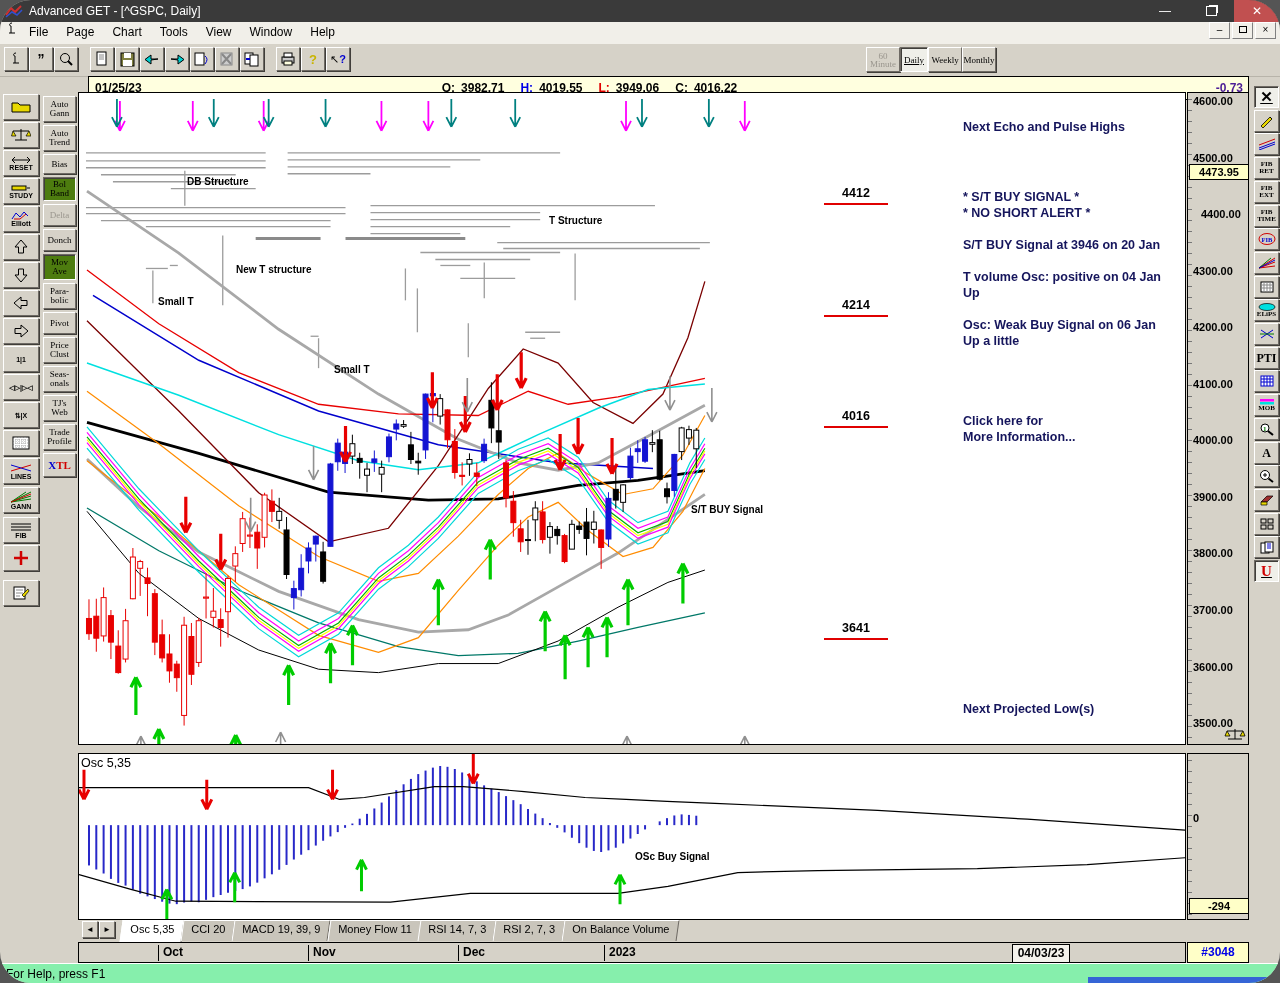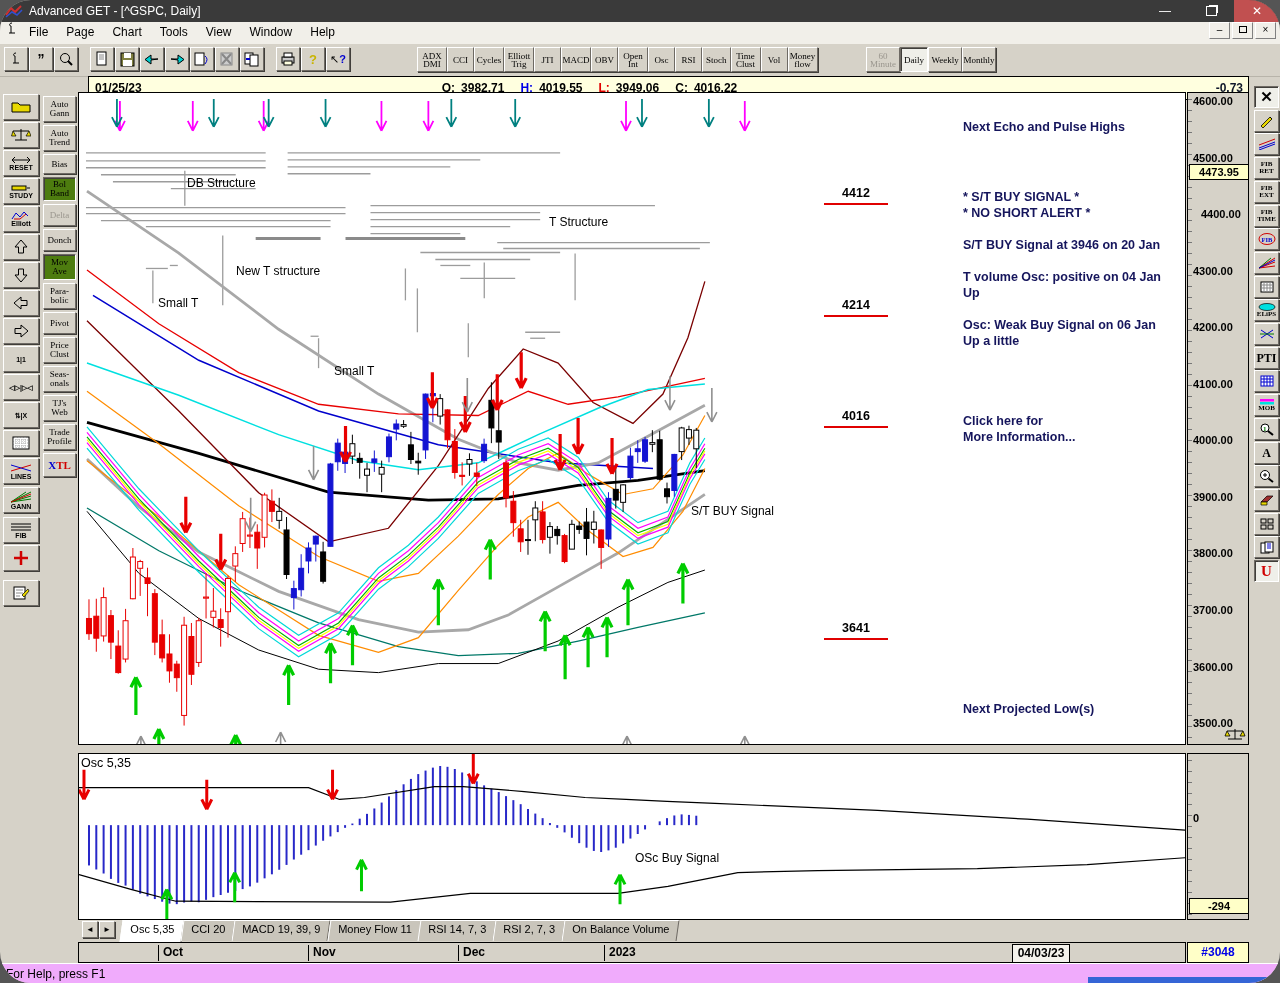--- a/index.html
+++ b/index.html
@@ -11,67 +11,67 @@
   #titlebar .ttl{font-size:12px;margin-left:6px;}
   .wbtn{width:46px;height:22px;display:flex;align-items:center;justify-content:center;color:#fff;font-size:12px;}
   .wbtn.close{background:#c15050;}
   #menubar{left:0;top:22px;width:1280px;height:22px;background:#f1efe9;border-bottom:1px solid #d0cec8;display:flex;align-items:flex-start;}
   .menu-item{padding:3px 9px;font-size:12px;color:#000;}
   .mdibtn{width:19px;height:15px;background:#f1efe9;border:1px solid;border-color:#fff #808080 #808080 #fff;
           font-size:10px;line-height:13px;text-align:center;margin-left:2px;color:#000;}
   #toolbar{left:0;top:44px;width:1280px;height:32px;background:#d6d2c8;border-bottom:1px solid #b8b4aa;}
   .btn{background:#d6d2c8;border:1px solid;border-color:#fff #6e6a64 #6e6a64 #fff;box-shadow:1px 1px 0 #403e3a;
        display:flex;align-items:center;justify-content:center;box-sizing:border-box;}
-  .btn.pressed{border-color:#6e6a64 #fff #fff #6e6a64;box-shadow:inset 1px 1px 0 #403e3a;background:#efefe9;}
+  .btn.pressed{border-color:#6e6a64 #fff #fff #6e6a64;box-shadow:inset 1px 1px 0 #403e3a;background:#efefe9;text-decoration:underline;}
   .btn.disabled{color:#9a968e;}
   .tbtn{height:25px;padding:0 3px;min-width:27px;font-family:"Liberation Serif",serif;font-size:9px;line-height:8px;
         text-align:center;color:#000;white-space:normal;}
   .fbtn{width:24px;height:24px;margin-right:1px;font-size:12px;}
   
   #pricebar{left:88px;top:76px;width:1161px;height:24px;background:#ffffdf;border:1px solid #000;box-sizing:border-box;
             display:flex;align-items:center;font-size:12px;font-weight:bold;color:#000;}
-  #pricebar .chg{color:#0f172a;margin-left:auto;margin-right:5px;}
+  #pricebar .chg{color:#4c1d95;margin-left:auto;margin-right:5px;}
   
   .sbtn{position:absolute;left:3px;width:36px;height:26px;font-size:8px;}
   .stbtn{position:absolute;left:43px;width:33px;font-size:9px;line-height:9px;text-align:center;word-break:break-word;
          font-family:"Liberation Serif",serif;}
   .stbtn.active{background:#4d7c0f;border-color:#6e6a64 #fff #fff #6e6a64;box-shadow:inset 1px 1px 0 #403e3a;}
   .rtbtn{position:absolute;left:1254px;width:25px;height:22px;font-size:7px;line-height:6px;text-align:center;
          font-family:"Liberation Serif",serif;}
   
   #chart-wrap{left:78px;top:92px;width:1108px;height:653px;background:#fff;border:1px solid #000;box-sizing:border-box;}
   #osc-wrap{left:78px;top:753px;width:1108px;height:167px;background:#fff;border:1px solid #000;box-sizing:border-box;}
   #price-axis{left:1187px;top:92px;width:62px;height:653px;background:#d6d2c8;border:1px solid #000;box-sizing:border-box;
               background-image:repeating-linear-gradient(to bottom,#777 0 1px,transparent 1px 11px);
               background-size:4px 100%;background-repeat:no-repeat;background-position:0 6px;}
   #osc-axis{left:1187px;top:753px;width:62px;height:167px;background:#d6d2c8;border:1px solid #000;box-sizing:border-box;
             background-image:repeating-linear-gradient(to bottom,#777 0 1px,transparent 1px 11px);
             background-size:4px 100%;background-repeat:no-repeat;background-position:0 6px;}
   .axlab{position:absolute;left:5px;font-size:11px;font-weight:bold;color:#000;white-space:nowrap;}
   .axbox{position:absolute;left:1px;width:58px;height:14px;background:#ffffc8;border:1px solid #000;
          font-size:11px;font-weight:bold;text-align:center;line-height:14px;}
-  .chart-label{position:absolute;font-weight:normal;font-size:12px;color:#000;white-space:nowrap;}
+  .chart-label{position:absolute;font-weight:bold;font-size:10px;color:#000;white-space:nowrap;}
   .anno{position:absolute;left:884px;font-weight:bold;font-size:12.5px;color:#15155c;white-space:nowrap;}
   .level{position:absolute;left:745px;width:64px;text-align:center;font-weight:bold;font-size:12.5px;color:#000;
          border-bottom:2px solid #e00000;padding-bottom:3px;}
   
   #tabs-row{left:78px;top:920px;width:1171px;height:22px;background:#d6d2c8;display:flex;align-items:flex-start;}
   .tab{height:18px;padding:2px 8px 0 8px;font-size:11px;border:1px solid #6e6a64;border-top-color:#fff;border-left-color:#fff;
        border-bottom:none;background:#c9c5bb;margin-right:-1px;transform:skewX(-8deg);color:#000;}
   .tab span{display:inline-block;transform:skewX(8deg);}
   .tab.active{background:#fff;height:20px;font-weight:normal;}
   .tscroll{width:16px;height:17px;font-size:8px;margin:1px 0 0 4px;}
   #date-axis{left:78px;top:942px;width:1108px;height:21px;background:#d6d2c8;border:1px solid #000;box-sizing:border-box;}
   .dlab{position:absolute;top:2px;font-size:12px;font-weight:bold;color:#000;border-left:1px solid #000;padding-left:4px;height:16px;}
   #ref-box{left:1187px;top:942px;width:62px;height:21px;background:#ffffc8;border:1px solid #000;box-sizing:border-box;
            color:#0000e8;font-weight:bold;font-size:12px;text-align:center;line-height:19px;}
   #end-date{position:absolute;left:933px;top:1px;width:56px;height:17px;background:#f4f2ec;border:1px solid #000;
             font-size:12px;font-weight:bold;text-align:center;line-height:17px;}
   
-  #statusbar{left:0;top:963px;width:1280px;height:20px;background:#f0abfc;border-top:1px solid #fff;font-size:12px;color:#000;}
+  #statusbar{left:0;top:963px;width:1280px;height:20px;background:#86efac;border-top:1px solid #fff;font-size:12px;color:#000;}
   #statusbar .cell{position:absolute;top:2px;height:16px;line-height:16px;}
   #status-right{left:952px;width:326px;border:1px solid;border-color:#8a8680 #fff #fff #8a8680;padding-left:6px;box-sizing:border-box;}
   #taskbar-edge{left:1088px;top:977px;width:192px;height:6px;background:#3565d6;}
   svg{display:block;}
 </style>
 </head>
 <body>
 
 <div id="app">
 
@@ -174,36 +174,20 @@
             <rect x="4" y="1" width="8" height="4" fill="#fff" stroke="#000"></rect>
             <rect x="4" y="9" width="8" height="4" fill="#ffffe0" stroke="#000"></rect>
           </svg>
         </div>
         <div class="btn fbtn">
           <b style="color:#c8b400;font-size:13px">?</b>
         </div>
         <div class="btn fbtn" style="margin-right: 0px;">
           <span style="font-size:11px">↖<b style="color:#0000d0">?</b></span>
         </div>
-      </div>
-    <div style="position:absolute;left:417px;top:3px;display:flex" id="indicator-btns">
-        <div class="btn tbtn" style="max-width: 30px;">ADX DMI</div>
-        <div class="btn tbtn" style="max-width: 30px;">CCI</div>
-        <div class="btn tbtn" style="max-width: 30px;">Cycles</div>
-        <div class="btn tbtn" style="max-width: 30px;">Elliott Trig</div>
-        <div class="btn tbtn" style="max-width: 30px;">JTI</div>
-        <div class="btn tbtn" style="max-width: 30px;">MACD</div>
-        <div class="btn tbtn" style="max-width: 30px;">OBV</div>
-        <div class="btn tbtn" style="max-width: 30px;">Open Int</div>
-        <div class="btn tbtn" style="max-width: 30px;">Osc</div>
-        <div class="btn tbtn" style="max-width: 30px;">RSI</div>
-        <div class="btn tbtn" style="max-width: 30px;">Stoch</div>
-        <div class="btn tbtn" style="max-width: 30px;">Time Clust</div>
-        <div class="btn tbtn" style="max-width: 30px;">Vol</div>
-        <div class="btn tbtn" style="max-width: 30px;">Money flow</div>
       </div>
     <div style="position:absolute;left:866px;top:3px;display:flex" id="timeframe-btns">
         <div class="btn tbtn disabled" style="max-width: 34px;">60 Minute</div>
         <div class="btn tbtn pressed" style="max-width: 34px;">Daily</div>
         <div class="btn tbtn" style="max-width: 34px;">Weekly</div>
         <div class="btn tbtn" style="max-width: 34px;">Monthly</div>
       </div>
   </div>
 
   <div class="abs" id="pricebar">

